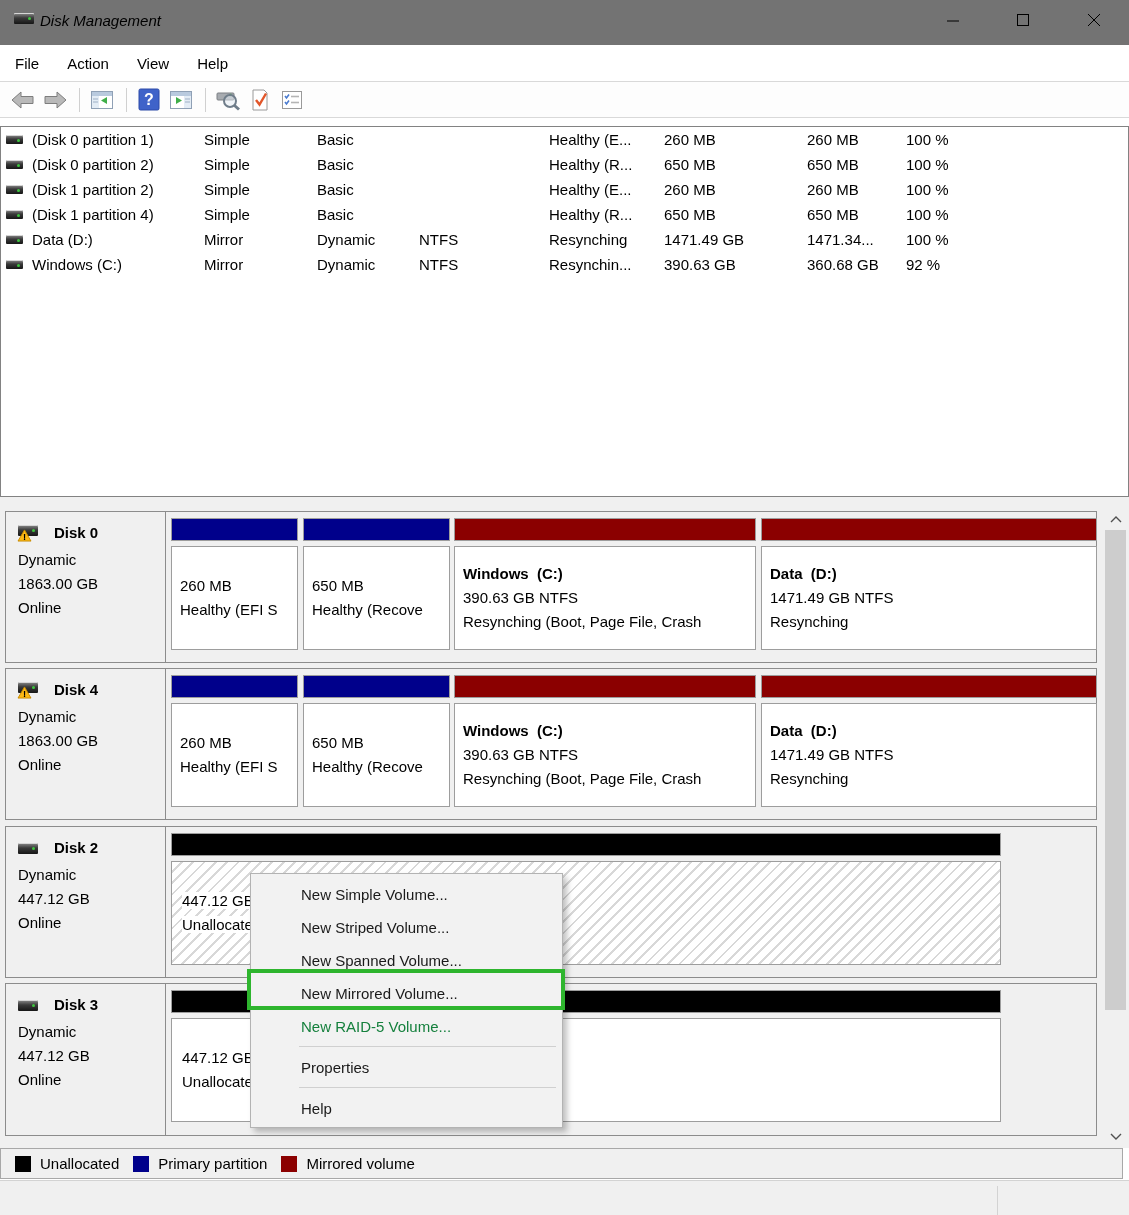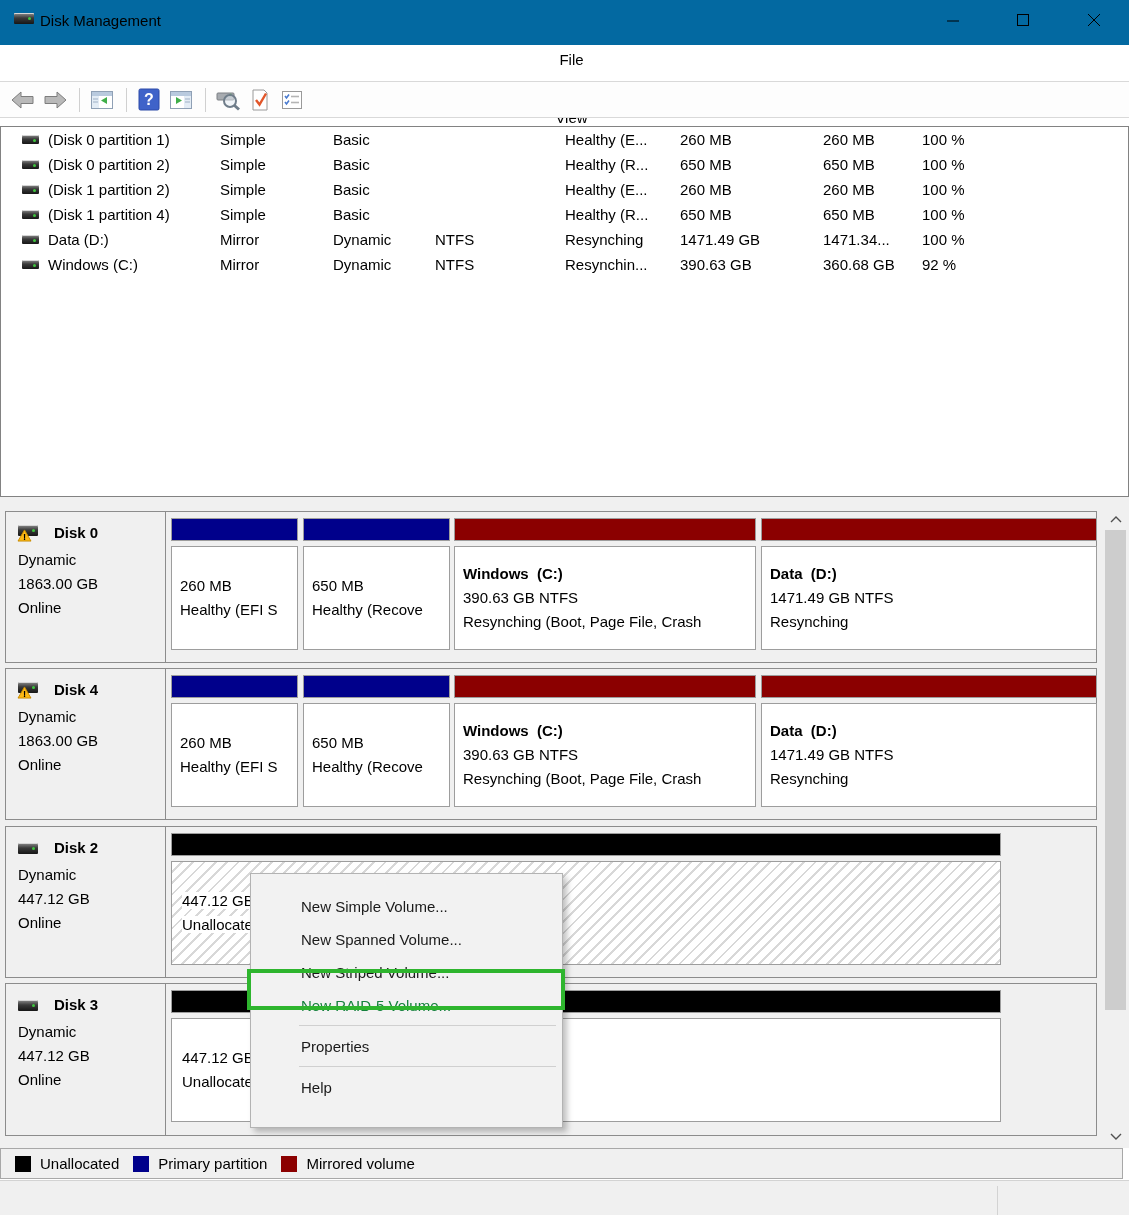--- a/index.html
+++ b/index.html
@@ -1,45 +1,45 @@
 <!DOCTYPE html>
 <html><head>
 <meta charset="utf-8">
 <style>
   * { margin:0; padding:0; box-sizing:border-box; }
   html,body { width:1129px; height:1215px; }
   body { font-family:"Liberation Sans", sans-serif; font-size:15px; color:#000; background:#fff; }
   .window { position:relative; width:1129px; height:1215px; overflow:hidden; background:#fff; }
 
   
-  .titlebar { position:absolute; left:0; top:0; width:1129px; height:45px; background:#0369a1; }
+  .titlebar { position:absolute; left:0; top:0; width:1129px; height:45px; background:#737373;font-style:italic; }
   .title-ico { position:absolute; left:14px; top:13px; }
   .title-text { position:absolute; left:40px; top:12px; font-size:15px; }
   .win-btn { position:absolute; top:0; width:46px; height:40px; display:flex; align-items:center; justify-content:center; }
   .btn-min { left:930px; } .btn-max { left:1000px; } .btn-close { left:1071px; }
 
   
   .drive { position:relative; width:20px; height:11px; background:linear-gradient(#8d8d8d,#3a3a3a 45%,#161616); border-radius:1px; box-shadow:0 1px 0 #d6d6d6 inset; }
   .drive::after { content:""; position:absolute; right:3px; top:4px; width:3px; height:3px; background:#3ec43e; border-radius:50%; }
   .drive.sm { width:17px; height:9px; }
 
   
-  .menubar { position:absolute; left:0; top:45px; width:1129px; height:36px; display:flex; align-items:center; padding-left:14px; background:#fff;flex-direction:column; }
+  .menubar { position:absolute; left:0; top:45px; width:1129px; height:36px; display:flex; align-items:center; padding-left:1px; background:#fff; }
   .menu-item { padding:6px 14px; }
 
   
   .toolbar { position:absolute; left:0; top:81px; width:1129px; height:37px; border-top:1px solid #d9d9d9; border-bottom:1px solid #d9d9d9; background:#fdfdfd; display:flex; align-items:center; padding-left:8px; }
   .tb-btn { width:30px; height:28px; display:flex; align-items:center; justify-content:center; margin-right:2px; }
   .tb-sep { width:1px; height:24px; background:#d0d0d0; margin:0 7px; }
 
   
   .listview { position:absolute; left:0; top:126px; width:1129px; height:371px; background:#fff; border:1px solid #828282; }
   .lv-head { display:grid; grid-template-columns:195px 113px 102px 130px 115px 143px 99px 137px auto; height:26px; background:#fbfbfb; border-bottom:1px solid #b5b5b5; }
   .lv-head > div { border-right:1px solid #c5c5c5; padding:4px 0 0 8px; overflow:hidden; white-space:nowrap; }
-  .lv-row { display:grid; grid-template-columns:195px 113px 102px 130px 115px 143px 99px 137px auto; height:25px; align-items:center;margin-left:16px; }
+  .lv-row { display:grid; grid-template-columns:195px 113px 102px 130px 115px 143px 99px 137px auto; height:25px; align-items:center; }
   .lv-row > div { padding-left:8px; overflow:hidden; white-space:nowrap; }
   .vol-cell { display:flex; align-items:center; gap:9px; padding-left:5px !important; }
 
   
   .graphview { position:absolute; left:0; top:497px; width:1129px; height:651px; background:#f0f0f0; }
   .disk-row { position:absolute; left:5px; width:1092px; border:1px solid #8c8c8c; background:#f0f0f0; }
   .disk-label { position:absolute; left:0; top:0; bottom:0; width:160px; border-right:1px solid #8c8c8c; padding:12px 0 0 12px; background:#f0f0f0; }
   .disk-title { display:flex; align-items:flex-start; gap:12px; font-weight:bold; height:24px; }
   .icon-wrap { position:relative; width:24px; height:20px; flex:0 0 aupx; }
   .icon-wrap .drive { position:absolute; left:0; top:1px; }
@@ -54,21 +54,21 @@
   .part-body.hatch { background:repeating-linear-gradient(135deg,#ffffff 0px,#ffffff 6px,#d8d8d8 6px,#d8d8d8 8px); border:1px solid #9d9d9d; }
   .hatch .line span { background:#fff; padding:0 2px 0 0; }
 
   
   .vscroll { position:absolute; left:1104px; top:11px; width:23px; height:639px; background:#f0f0f0; }
   .vs-btn { position:absolute; left:0; width:23px; height:22px; display:flex; align-items:center; justify-content:center; background:#f0f0f0; }
   .vs-up { top:0; } .vs-down { bottom:0; }
   .vs-thumb { position:absolute; left:1px; top:22px; width:21px; height:480px; background:#cdcdcd; }
 
   
-  .ctxmenu { position:absolute; left:250px; top:873px; width:313px; height:255px; background:#f2f2f2; border:1px solid #b3b3b3; box-shadow:4px 4px 6px rgba(0,0,0,.25); padding-top:16px; z-index:50; }
+  .ctxmenu { position:absolute; left:250px; top:873px; width:313px; height:255px; background:#f2f2f2; border:1px solid #b3b3b3; box-shadow:4px 4px 6px rgba(0,0,0,.25); padding-top:4px; z-index:50; }
   .cm-item { height:33px; padding-left:50px; display:flex; align-items:center; color:#1a1a1a; }
   .cm-item.disabled { color:#15803d; }
   .cm-sep { border-top:1px solid #d0d0d0; margin:3px 6px 4px 48px; }
   .green-box { position:absolute; left:247px; top:969px; width:318px; height:41px; border:4px solid #2eb52e; z-index:60; pointer-events:none; }
 
   
   .legendbar { position:absolute; left:0; top:1148px; width:1123px; height:31px; background:#f0f0f0; border:1px solid #a8a8a8; display:flex; align-items:center; gap:14px; padding-left:14px; }
   .legend-item { display:flex; align-items:center; gap:9px; }
   .swatch { width:16px; height:16px; }
   .sw-black { background:#000; } .sw-blue { background:#00008b; } .sw-red { background:#8b0000; }
@@ -413,22 +413,23 @@
       <div class="vs-btn vs-down">
         <svg width="12" height="7">
             <polyline points="1,1 6,6 11,1" fill="none" stroke="#505050" stroke-width="1.4"></polyline>
           </svg>
       </div>
     </div>
   </div>
 
   <div class="ctxmenu">
     <div class="cm-item">New Simple Volume...</div>
+    <div class="cm-item">New Striped Volume...</div>
     <div class="cm-item">New Spanned Volume...</div>
-    <div class="cm-item">New Striped Volume...</div>
+    <div class="cm-item">New Mirrored Volume...</div>
     <div class="cm-item disabled">New RAID-5 Volume...</div>
     <div class="cm-sep"></div>
     <div class="cm-item">Properties</div>
     <div class="cm-sep"></div>
     <div class="cm-item">Help</div>
   </div>
   <div class="green-box"></div>
 
   <div class="legendbar">
     <div class="legend-item">

